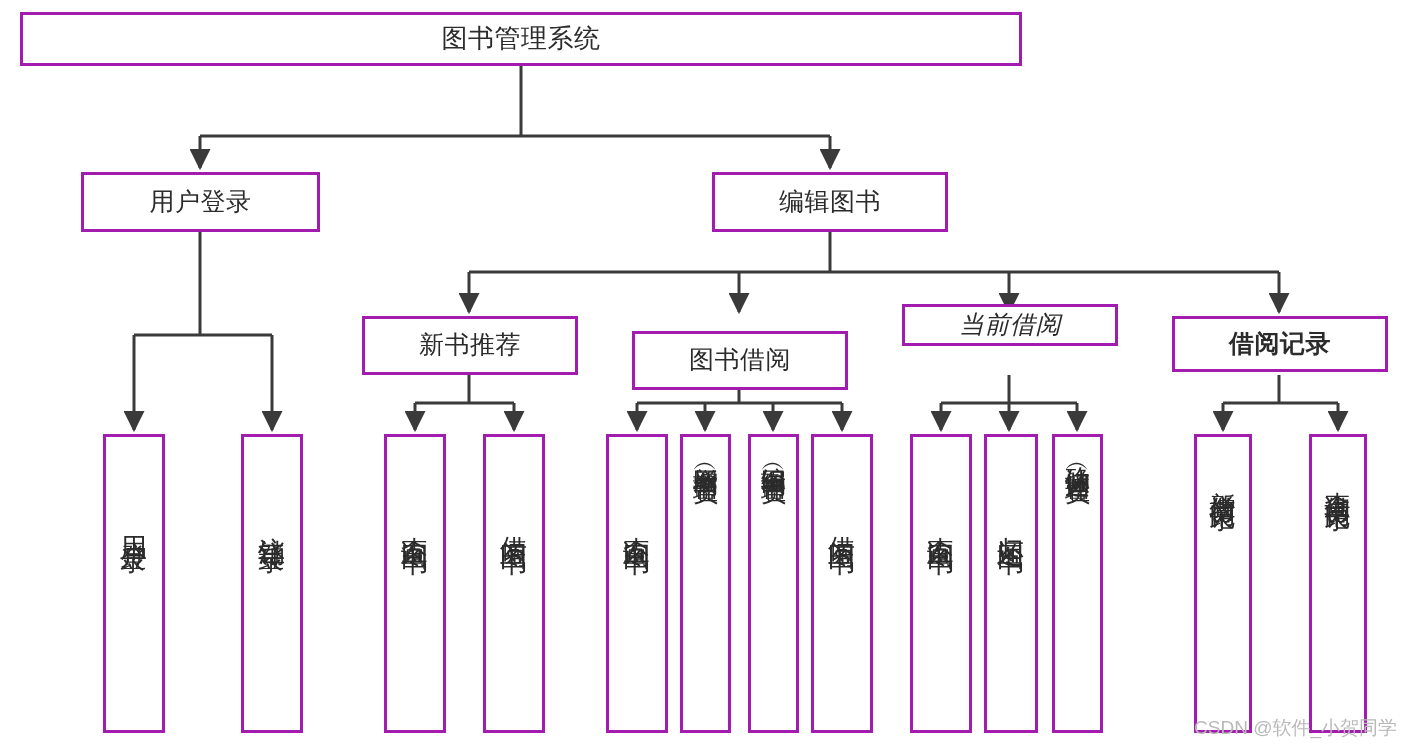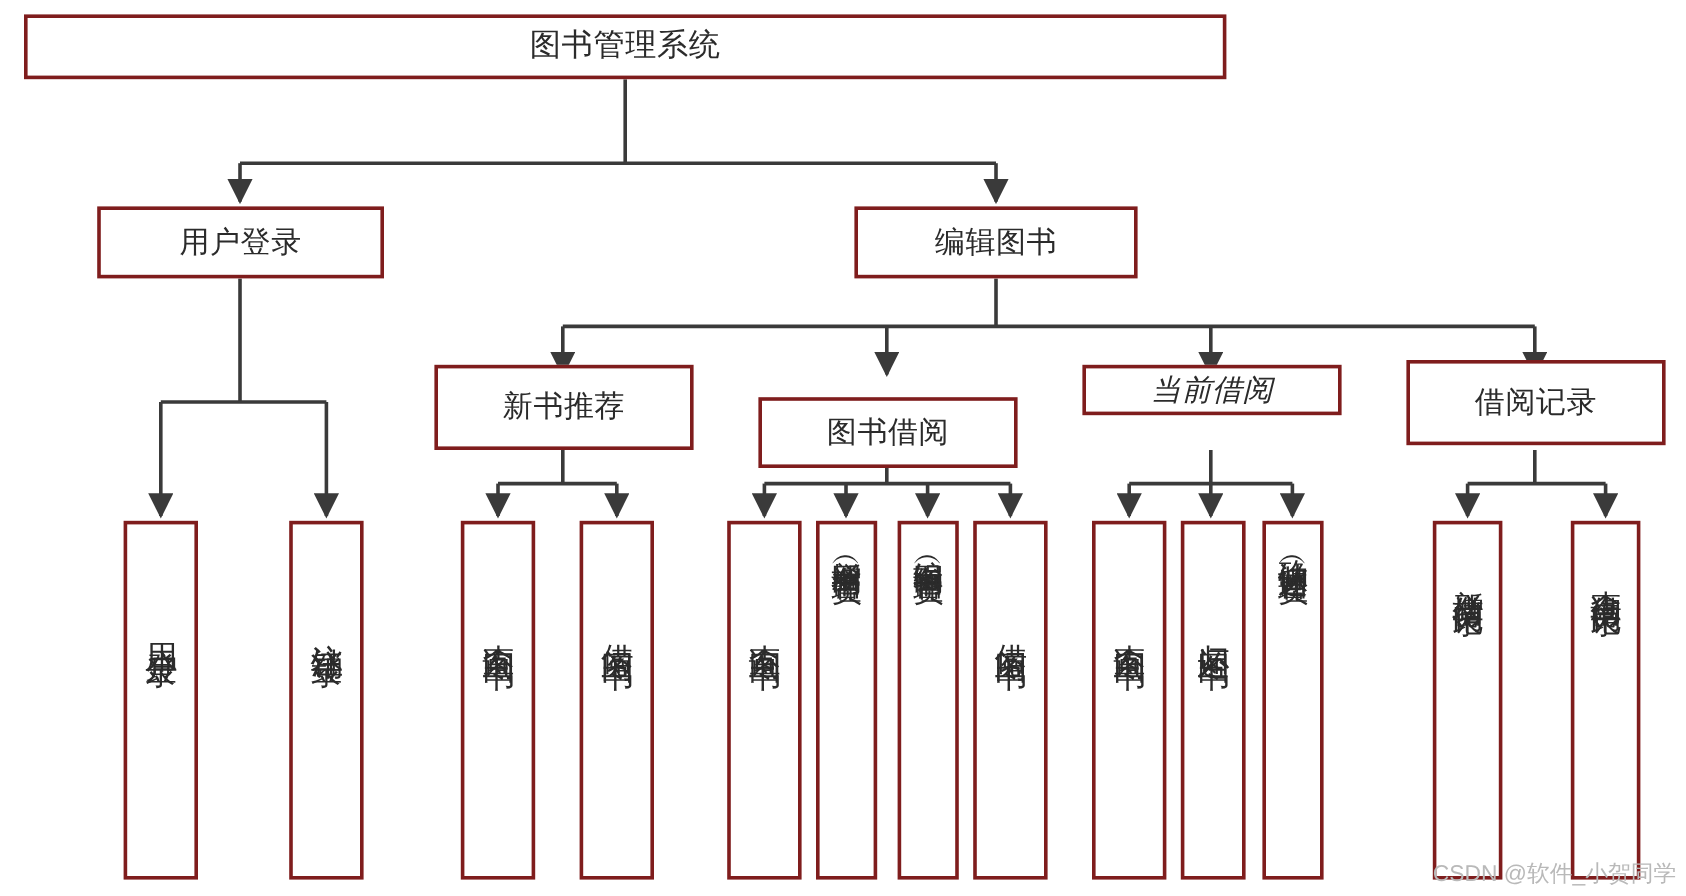--- a/index.html
+++ b/index.html
@@ -23,21 +23,21 @@
     left: 0;
     top: 0;
     width: 1405px;
     height: 747px;
     pointer-events: none;
   }
   .node {
     position: absolute;
     box-sizing: border-box;
     background: #ffffff;
-    border: 3px solid #7f1d1d;
+    border: 3px solid #a21caf;
     display: flex;
     align-items: center;
     justify-content: center;
     color: #2b2b2b;
     z-index: 2;
   }
   .node .lbl {
     display: block;
     text-align: center;
     line-height: 1.06;
@@ -137,30 +137,30 @@
     <span class="lbl">图书管理系统</span>
   </div>
 
   <div class="node h" style="left:81px; top:172px; width:239px; height:60px;">
     <span class="lbl">用户登录</span>
   </div>
   <div class="node h" style="left:712px; top:172px; width:236px; height:60px;">
     <span class="lbl">编辑图书</span>
   </div>
 
-  <div class="node h" style="left:362px; top:304px; width:216px; height:71px;">
+  <div class="node h" style="left:362px; top:316px; width:216px; height:59px;">
     <span class="lbl">新书推荐</span>
   </div>
   <div class="node h" style="left:632px; top:331px; width:216px; height:59px;">
     <span class="lbl">图书借阅</span>
   </div>
   <div class="node h" style="left:902px; top:304px; width:216px; height:42px;font-style:italic;">
     <span class="lbl">当前借阅</span>
   </div>
-  <div class="node h" style="left:1172px; top:300px; width:216px; height:71px;">
+  <div class="node h" style="left:1172px; top:316px; width:216px; height:56px;font-weight:bold;">
     <span class="lbl">借阅记录</span>
   </div>
 
   <div class="node v" style="left:103px; top:434px; width:62px; height:299px; padding-top:78px;">
     <span class="lbl">用户登录</span>
   </div>
   <div class="node v" style="left:241px; top:434px; width:62px; height:299px; padding-top:78px;">
     <span class="lbl">注销登录</span>
   </div>
 

